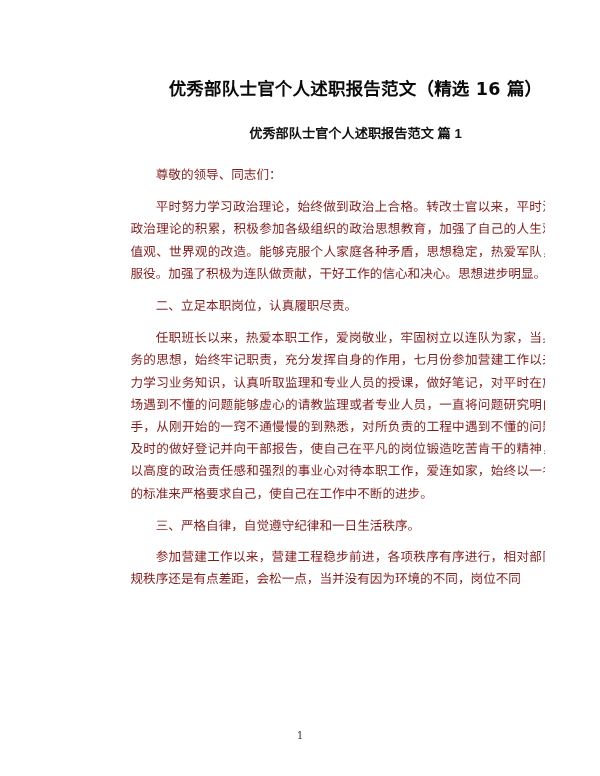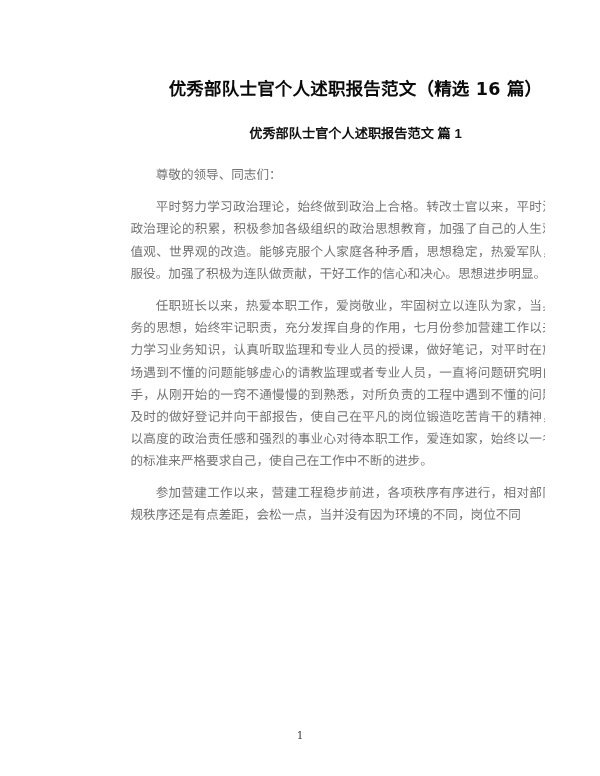--- a/index.html
+++ b/index.html
@@ -59,21 +59,21 @@
     margin-top: 20px;
   }
 
   p.para {
     margin: 0 0 10px 0;
     font-size: 12.6px;
     line-height: 22.2px;
     text-align: justify;
     text-justify: inter-ideograph;
     text-indent: 2em;
-    color: #737373;
+    color: #7f1d1d;
     word-break: break-all;
   }
 
   p.para.salutation {
     text-indent: 2em;
   }
 
   p.para.heading-para {
     text-indent: 2em;
   }
@@ -102,21 +102,23 @@
 
   <div class="page-body">
 
     <h1 class="doc-title">优秀部队士官个人述职报告范文（精选 16 篇）</h1>
 
     <h2 class="doc-subtitle">优秀部队士官个人述职报告范文 篇 1</h2>
 
     <div class="content">
         <p class="para salutation">尊敬的领导、同志们：</p>
         <p class="para">平时努力学习政治理论，始终做到政治上合格。转改士官以来，平时注重对政治理论的积累，积极参加各级组织的政治思想教育，加强了自己的人生观、价值观、世界观的改造。能够克服个人家庭各种矛盾，思想稳定，热爱军队，安心服役。加强了积极为连队做贡献，干好工作的信心和决心。思想进步明显。</p>
+        <p class="para heading-para">二、立足本职岗位，认真履职尽责。</p>
         <p class="para">任职班长以来，热爱本职工作，爱岗敬业，牢固树立以连队为家，当兵尽义务的思想，始终牢记职责，充分发挥自身的作用，七月份参加营建工作以来，努力学习业务知识，认真听取监理和专业人员的授课，做好笔记，对平时在施工现场遇到不懂的问题能够虚心的请教监理或者专业人员，一直将问题研究明白才放手，从刚开始的一窍不通慢慢的到熟悉，对所负责的工程中遇到不懂的问题能够及时的做好登记并向干部报告，使自己在平凡的岗位锻造吃苦肯干的精神，始终以高度的政治责任感和强烈的事业心对待本职工作，爱连如家，始终以一名党员的标准来严格要求自己，使自己在工作中不断的进步。</p>
+        <p class="para heading-para">三、严格自律，自觉遵守纪律和一日生活秩序。</p>
         <p class="para">参加营建工作以来，营建工程稳步前进，各项秩序有序进行，相对部队的正规秩序还是有点差距，会松一点，当并没有因为环境的不同，岗位不同</p>
       </div>
 
   </div>
 
   <div class="page-number">1</div>
 
 </div>
 
 </body></html>

